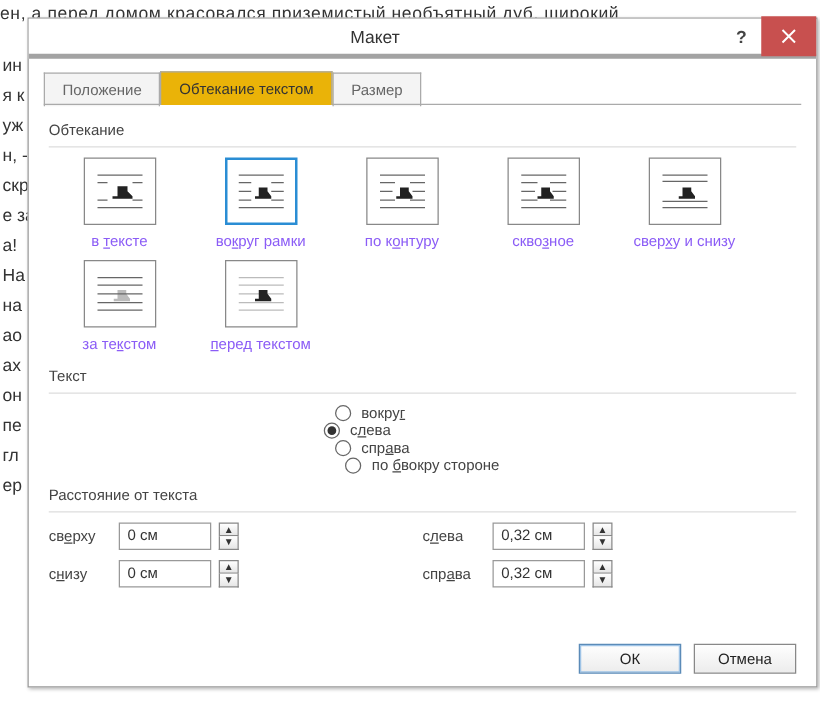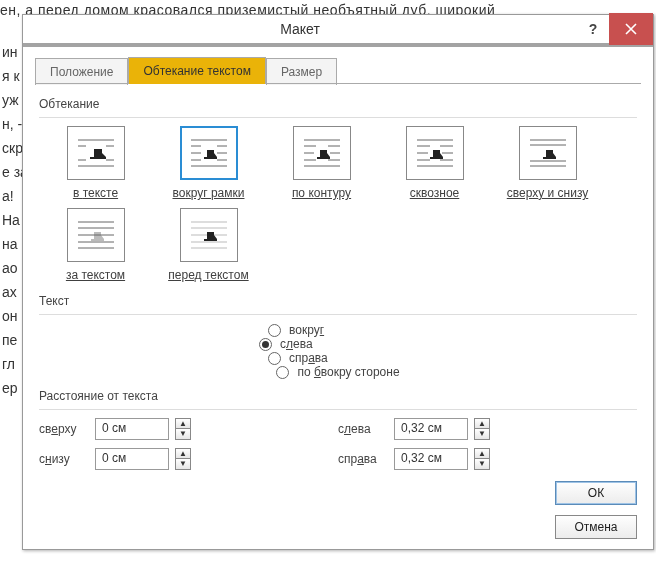--- a/index.html
+++ b/index.html
@@ -19,39 +19,39 @@
   .tab.inactive { background: #f4f4f4; color: #666; top: 1px;}
   .tab.active { background: #eab308; z-index: 2; }
   .tabline { margin: 0 12px; border-bottom: 1px solid #aaa; position: relative; top: -1px; }
   .body { padding: 8px 16px; }
   .section-title { color: #444; margin-top: 4px; margin-bottom: 6px; }
   .hr { height: 1px; background: #ddd; margin: 0 0 8px 0; }
   .wrap-grid { display: flex; flex-wrap: wrap; gap-row: 4px;}
   .wrap-item { width: 113px; text-align: center; margin-bottom: 8px; }
   .wrap-box { width: 58px; height: 54px; margin: 0 auto 6px auto; border: 1px solid #888; background: #fff; display: flex; align-items: center; justify-content: center; }
   .wrap-box.selected { border: 2px solid #2a8dd4; width: 58px; height: 54px; }
-  .wrap-label { color: #404040; text-decoration: underline; }
+  .wrap-label { color: #8b5cf6; }
   .ul { text-decoration: underline; }
   .radio-row { display: flex; align-items: center; margin: 6px 0 10px 0; flex-direction: column; }
   .radio-cell { display: flex; align-items: center; }
   .radio-cell:nth-child(1){ width: 150px; margin-left: 10px;}
   .radio-cell:nth-child(2){ width: 158px;}
   .radio-cell:nth-child(3){ width: 140px;}
   .radio { width: 13px; height: 13px; border: 1px solid #666; border-radius: 50%; margin-right: 8px; display: inline-flex; align-items: center; justify-content: center; }
   .radio .dot { width: 7px; height: 7px; background: #333; border-radius: 50%; }
   .dist-grid { display: flex; }
   .dist-col { width: 300px; }
   .dist-row { display: flex; align-items: center; margin-bottom: 8px; }
   .dist-label { width: 56px; color: #444; }
   .spinner-wrap { display: flex; }
   .num-input { width: 74px; height: 22px; border: 1px solid #999; padding: 2px 6px; color: #333; }
   .spin-btns { display: flex; flex-direction: column; margin-left: 6px; }
   .spin { width: 16px; height: 11px; border: 1px solid #888; background: linear-gradient(#fff,#e6e6e6); font-size: 8px; line-height: 8px; display: flex; align-items: center; justify-content: center; color: #333;}
   .spin + .spin { border-top: none; }
-  .footer { position: absolute; bottom: 10px; right: 16px; display: flex; gap: 10px; flex-direction: column; }
+  .footer { position: absolute; bottom: 10px; right: 16px; display: flex; gap: 10px; }
   .btn { width: 82px; height: 24px; border: 1px solid #888; background: linear-gradient(#fefefe,#ececec); display: flex; align-items: center; justify-content: center; color: #222; }
   .btn.primary { border: 1px solid #5b8bb8; box-shadow: inset 0 0 0 1px #9ec3e6; }
   .wrap-svg { width: 40px; height: 32px; }
 </style>
 </head>
 <body>
 
 <div class="bg-text">ен, а перед домом красовался приземистый необъятный дуб, широкий</div>
 <div class="left-letters">ин<br>я к<br>уж<br>н, -<br>скр<br>е за<br>а!<br>На<br>на<br>ао<br>ах<br>он<br>пе<br>гл<br>ер</div>
 <div class="bottom-letters">ра<br>ид<br>ю, д</div>

